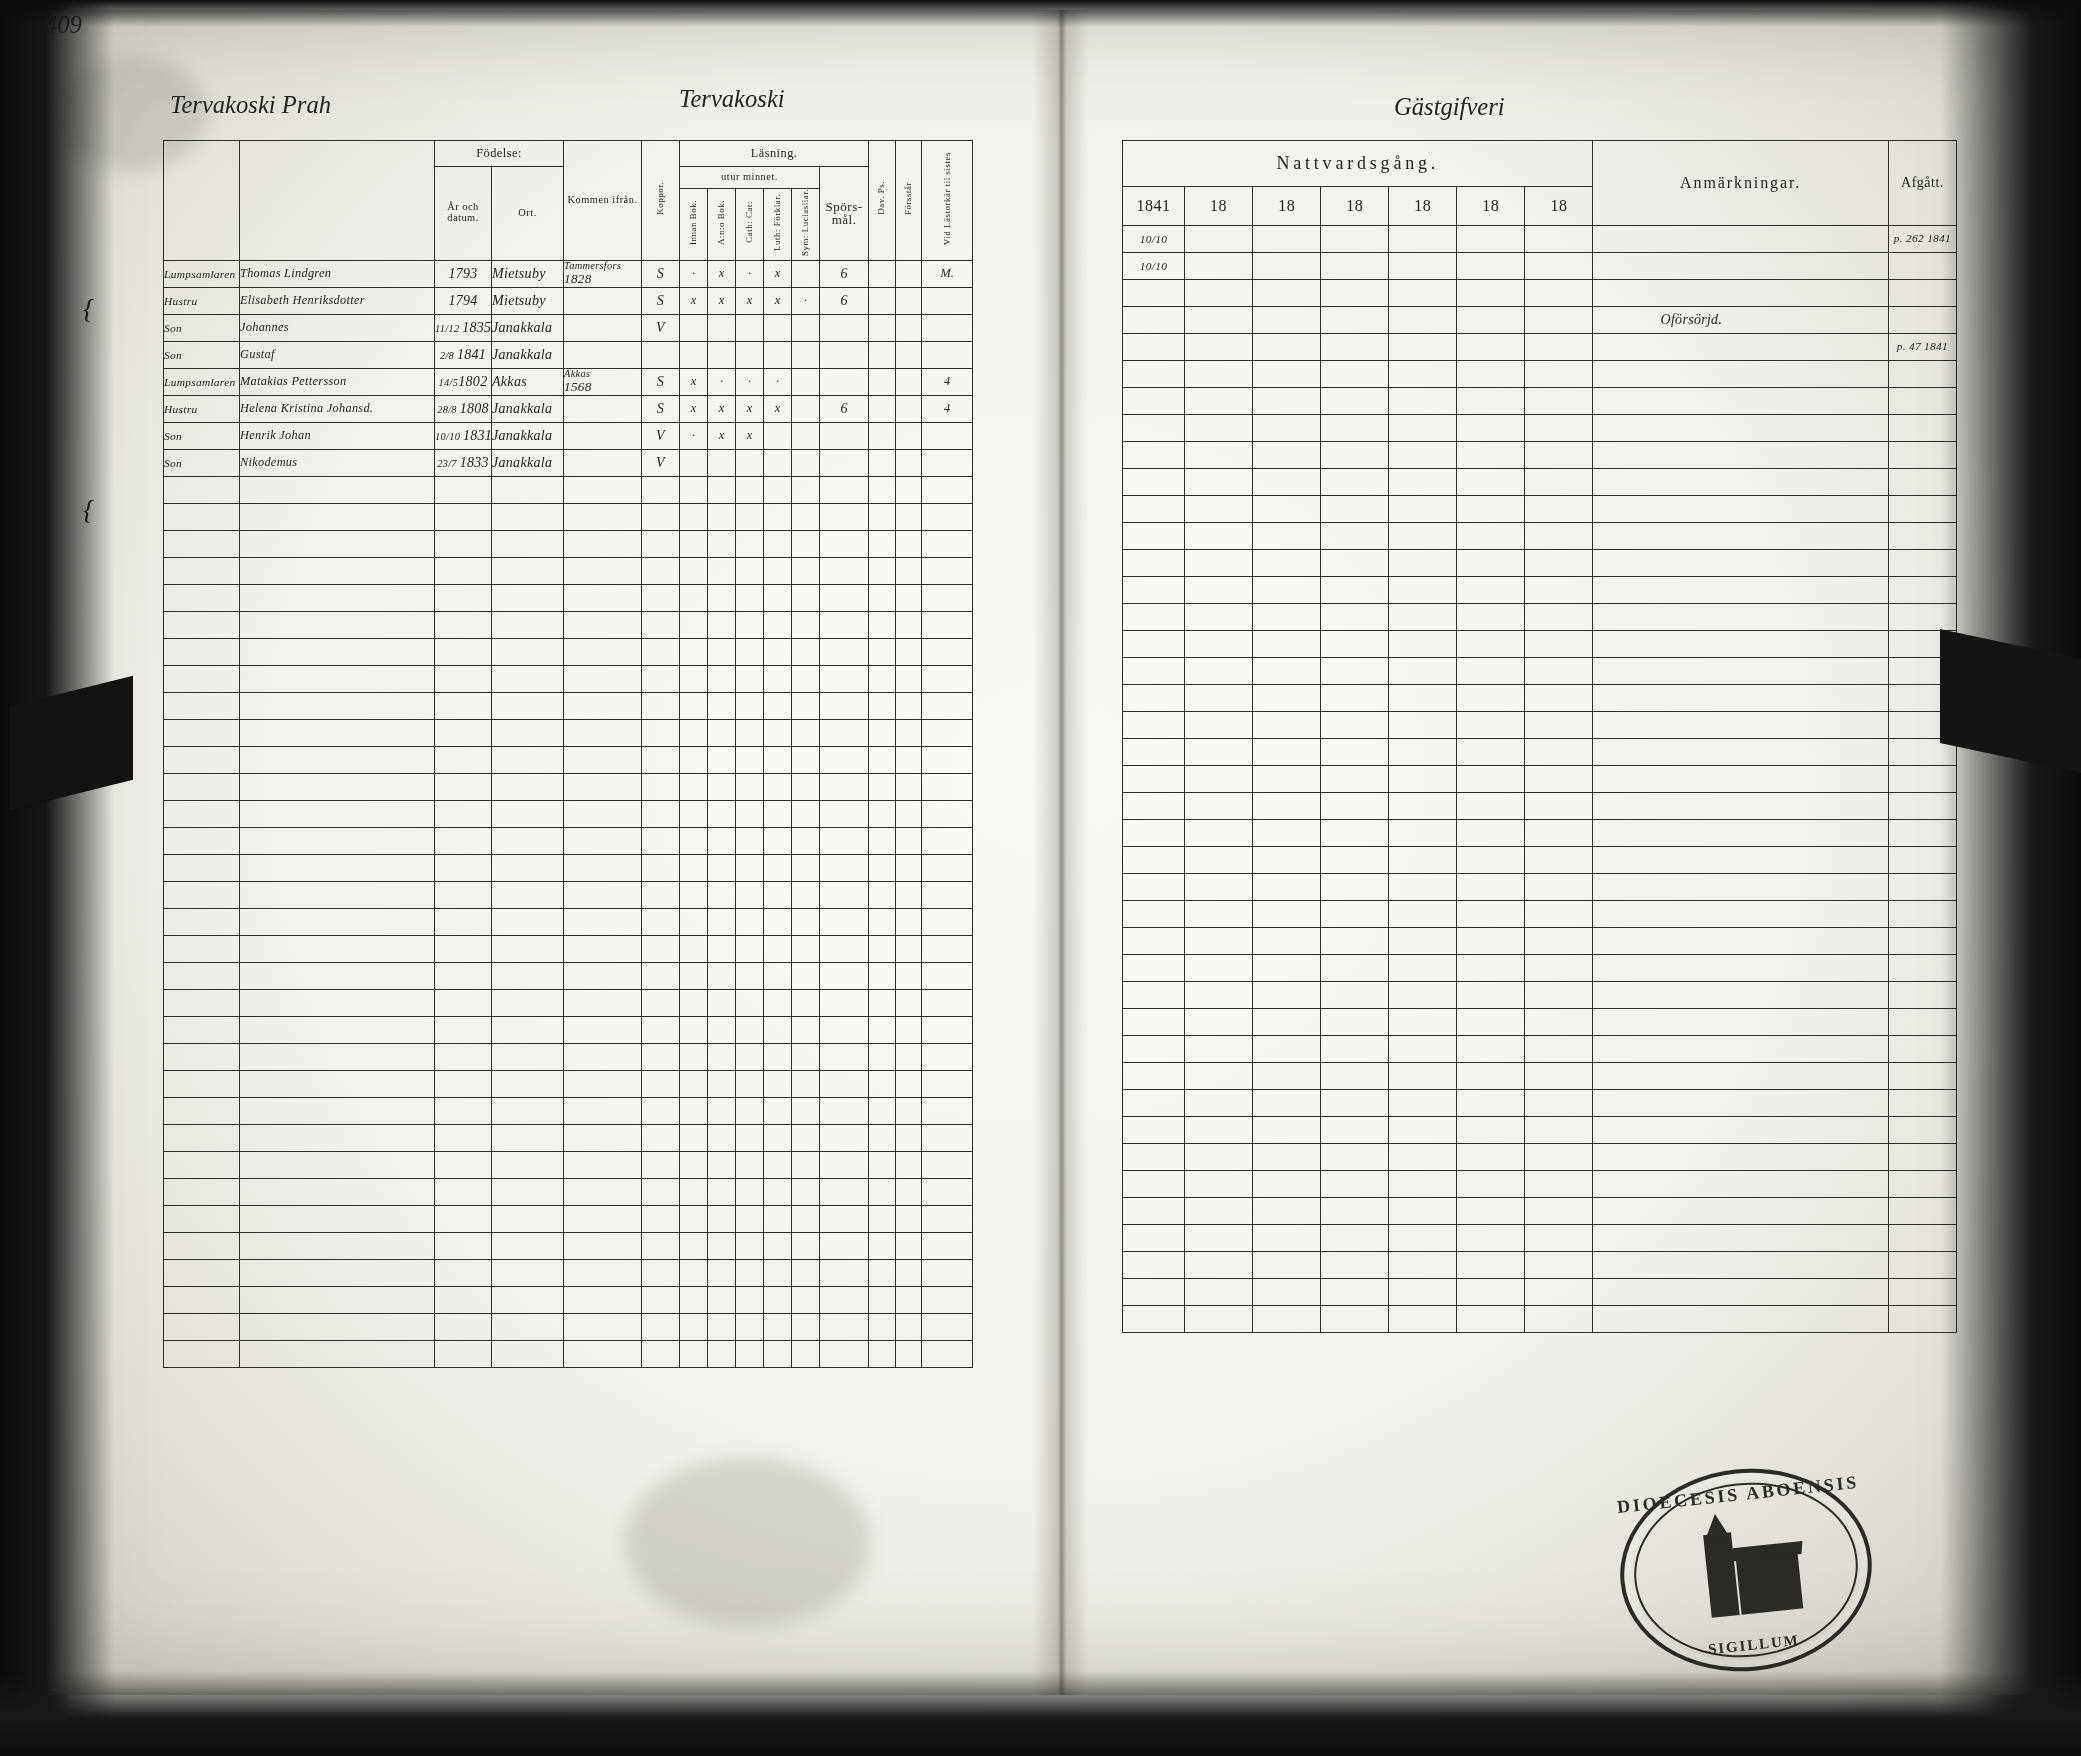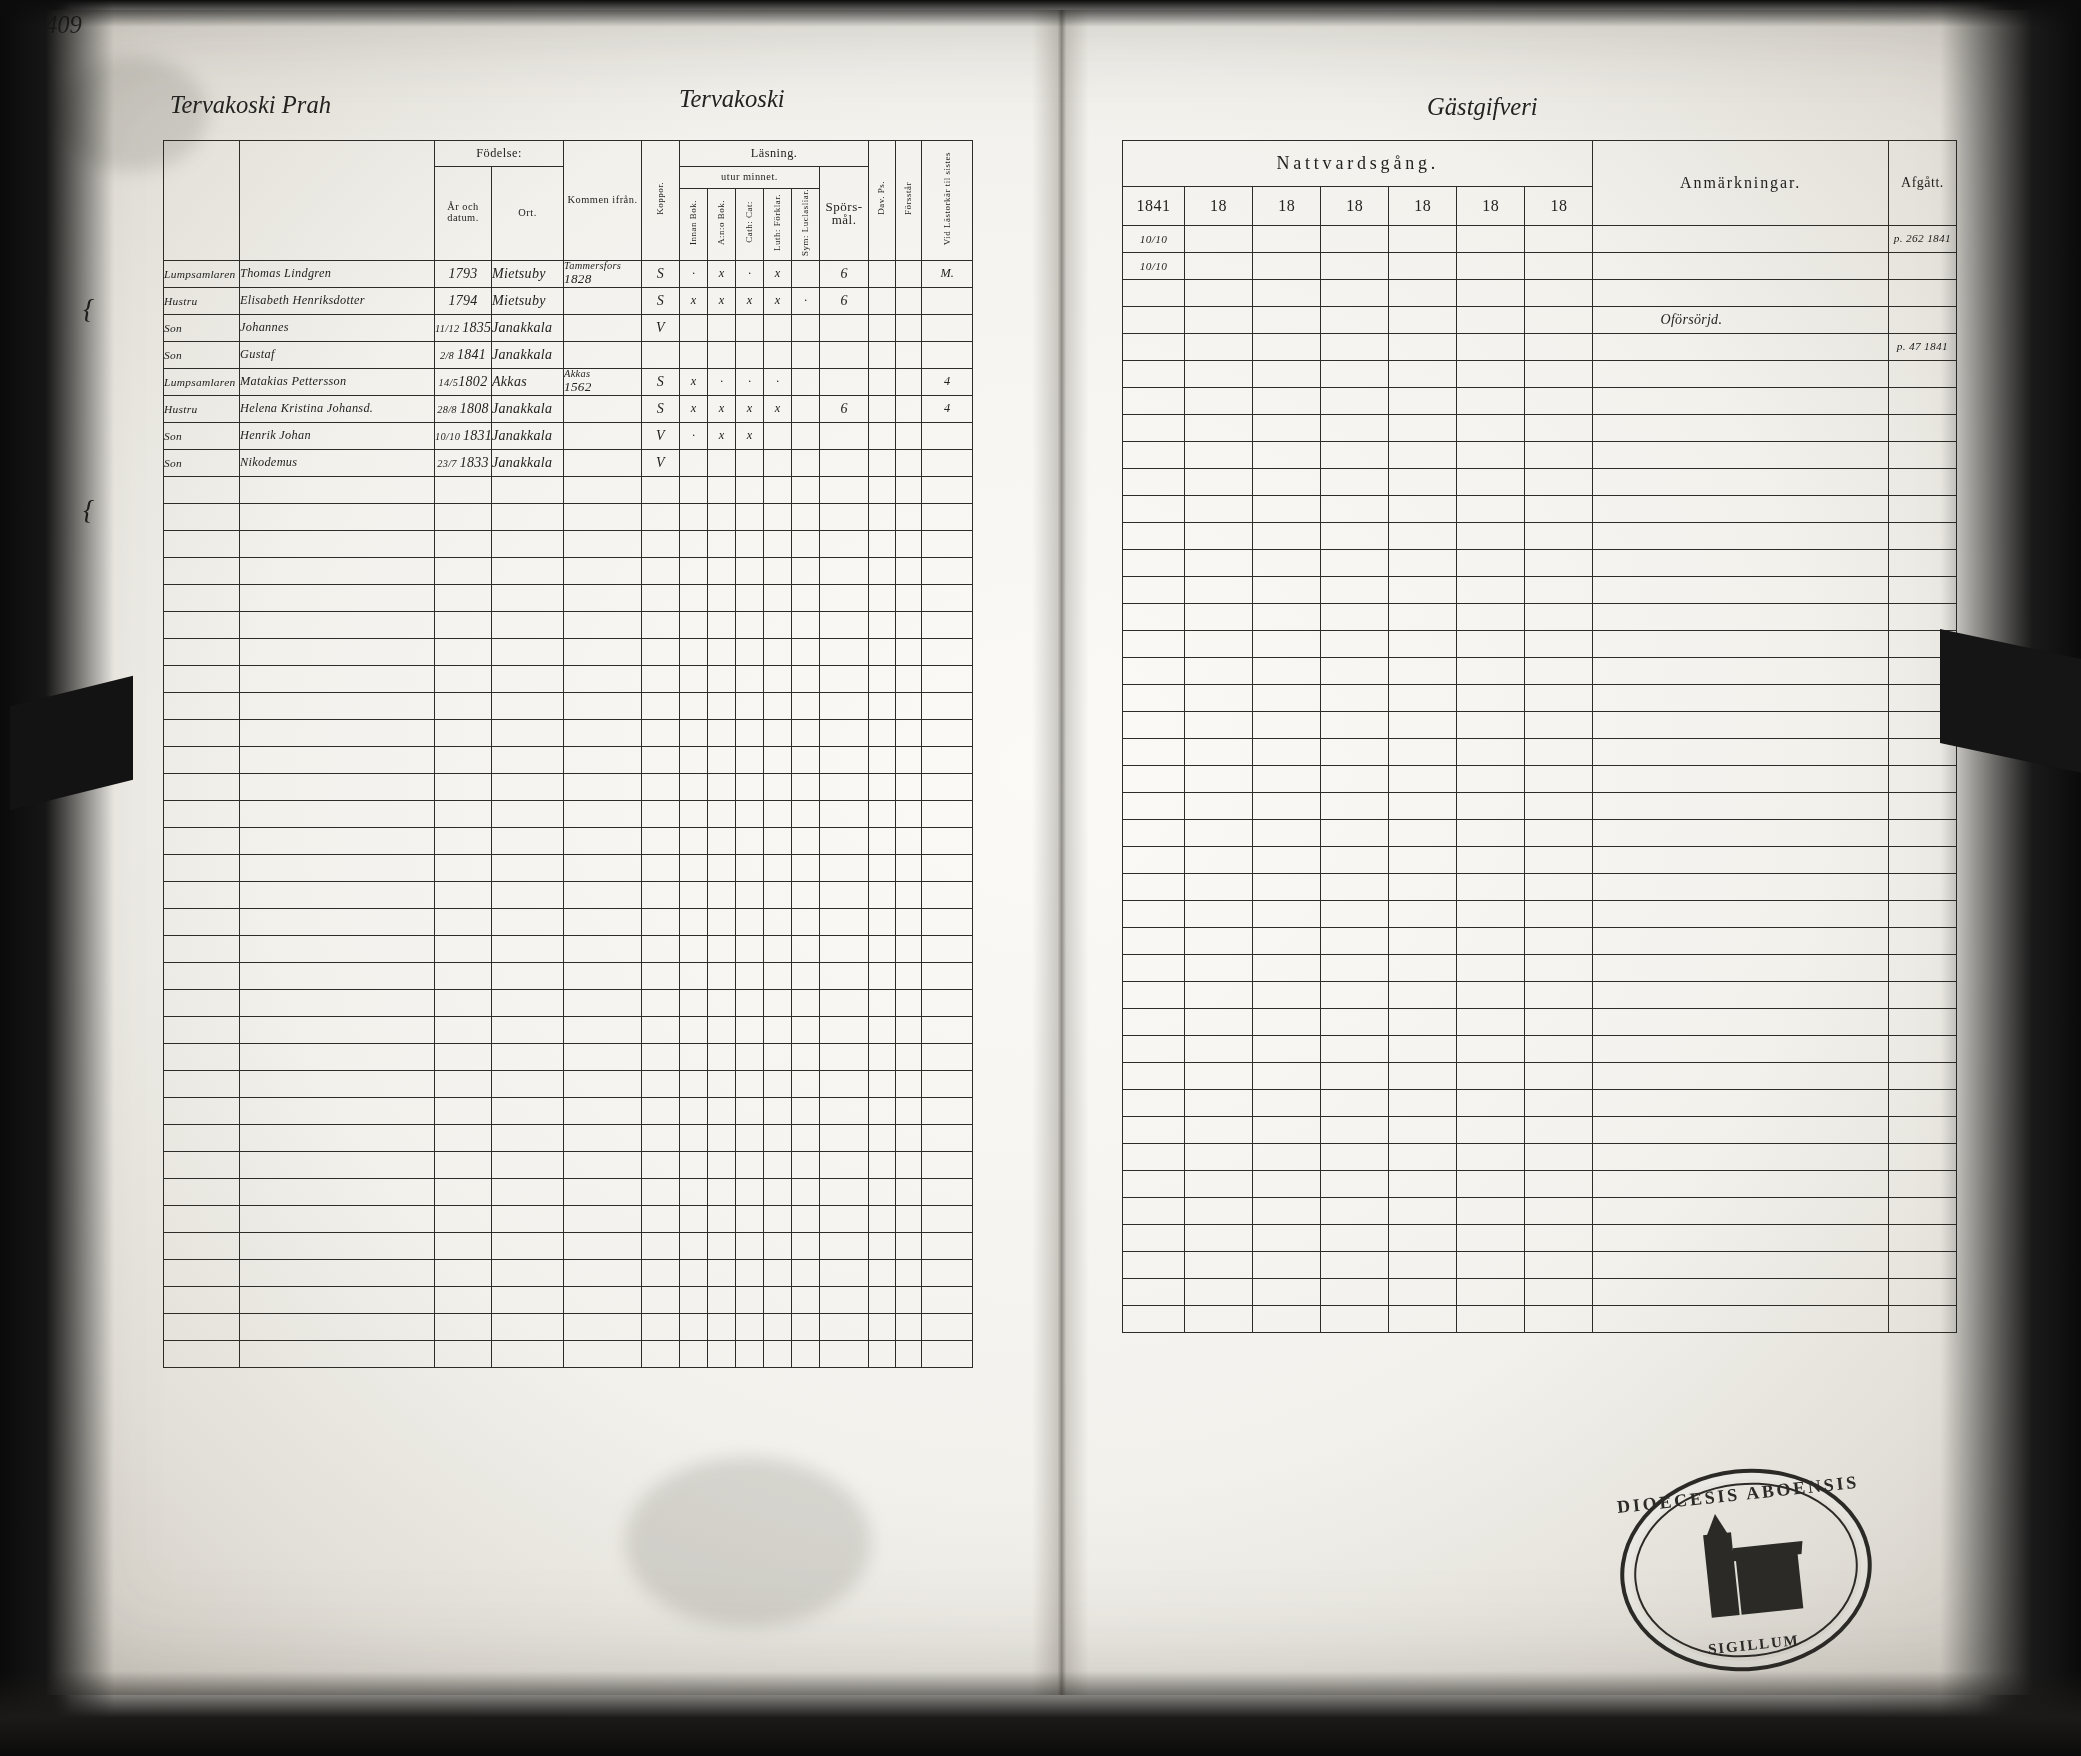--- a/index.html
+++ b/index.html
@@ -66,21 +66,21 @@
   <div class="paper"></div>
   <div class="gutter"></div>
 
   <div class="smudge" style="left:57px;top:57px;width:151px;height:114px;"></div>
   <div class="smudge" style="left:625px;top:1457px;width:246px;height:170px;"></div>
 
   <div class="folio">409</div>
 
   <div class="title" style="left:170px;top:91px;font-size:24.6px;">Tervakoski Prah</div>
   <div class="title" style="left:679px;top:85px;font-size:24.6px;">Tervakoski</div>
-  <div class="title" style="left:1427px;top:93px;font-size:24.6px;">Gästgifveri</div>
+  <div class="title" style="left:1394px;top:93px;font-size:24.6px;">Gästgifveri</div>
 
   <table class="tbl" id="left-table" style="left:163px;top:140px;width:810px;">
     <colgroup>
       <col style="width:76px">
         <col style="width:195px">
       <col style="width:57px">
         <col style="width:72px">
       <col style="width:78px">
         <col style="width:38px">
       <col style="width:28px">
@@ -191,21 +191,21 @@
           <td class="mark"></td>
           <td class="mark"></td>
         </tr>
         <tr class="row">
           <td class="hand xs">Lumpsamlaren</td>
           <td class="hand">Matakias Pettersson</td>
           <td class="hand c sm"><span style="font-size: 10.4px; margin-right: 0;">14/5</span><span>1802</span></td>
           <td class="hand sm">Akkas</td>
           <td class="hand xs" style="line-height: 1.05;">
             <div style="font-size: 10.4px;">Akkas</div>
-            <div style="font-size: 13.2px;">1562</div>
+            <div style="font-size: 13.2px;">1568</div>
           </td>
           <td class="hand c sm">S</td>
           <td class="mark">x</td>
           <td class="mark">·</td>
           <td class="mark">·</td>
           <td class="mark">·</td>
           <td class="mark"></td>
           <td class="hand c sm"></td>
           <td class="mark"></td>
           <td class="mark"></td>

